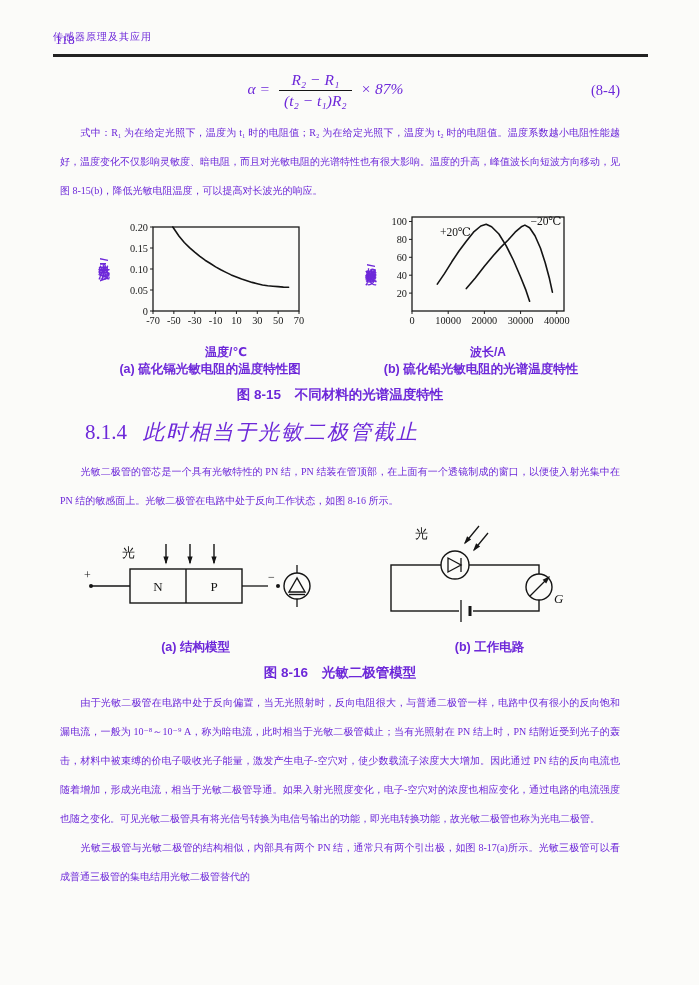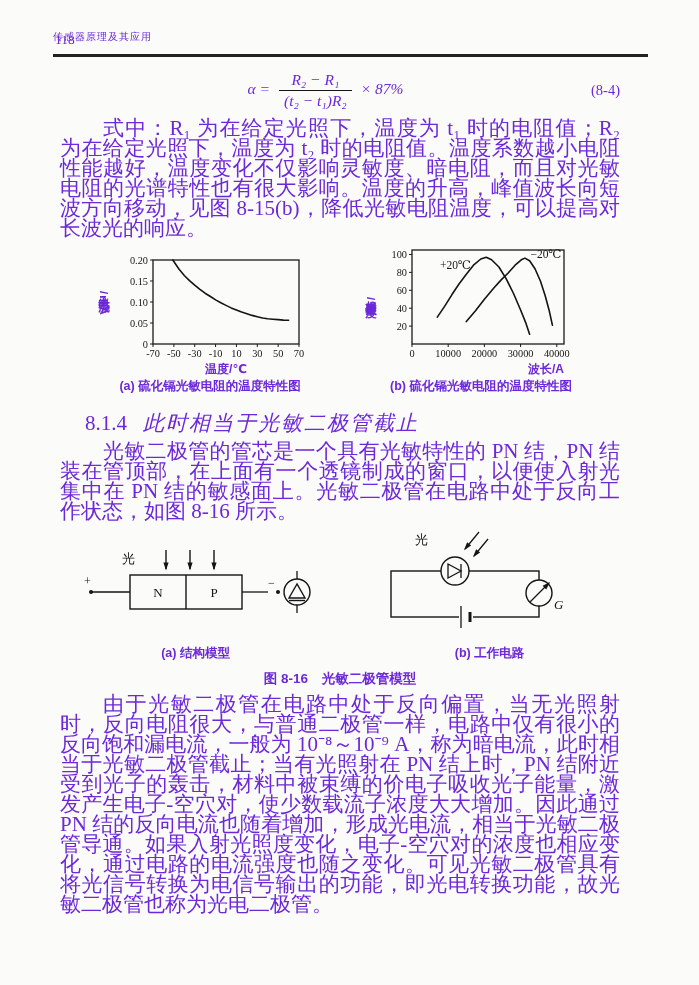--- a/index.html
+++ b/index.html
@@ -15,35 +15,35 @@
   .pagenum{font-size:13.5px;}
   .booktitle{position:absolute;left:0;right:4px;top:0;text-align:left;font-size:10px;letter-spacing:1px;}
   
   .formula-row{display:flex;align-items:center;margin:14px 0 8px;}
   .eq{flex:1;text-align:center;font-style:italic;font-size:15.5px;}
   .frac{display:inline-block;vertical-align:middle;text-align:center;margin:0 5px;}
   .frac .num{display:block;padding:0 5px 1px;border-bottom:1.3px solid #151515;}
   .frac .den{display:block;padding:1px 5px 0;}
   .eqno{font-size:14.5px;}
   
-  .para{font-size:21px;line-height:20px;text-align:justify;text-indent:2.05em;margin:0;font-family:Liberation Serif, serif;}
+  .para{font-size:10px;line-height:29px;text-align:justify;text-indent:2.05em;margin:0;}
   .p1{margin:6px 0 10px;}
-  .p2{margin:4px 0 8px;}
+  .p2{margin:11px 0 8px;}
   .p3{margin:6px 0 0;}
   .p4{margin:0;}
   
   .fig815{margin:6px 0 2px;}
   .charts-row{display:flex;justify-content:center;align-items:flex-end;gap:54px;}
   .chart-unit{display:flex;align-items:flex-start;}
   .ylabel{writing-mode:vertical-rl;text-orientation:mixed;height:104px;text-align:center;
           font-family:"Liberation Sans","DejaVu Sans",sans-serif;font-weight:700;font-size:11.5px;
           letter-spacing:1px;margin-top:2px;}
   .chart-col{display:flex;flex-direction:column;}
   .xlabel{font-family:"Liberation Sans","DejaVu Sans",sans-serif;font-weight:700;font-size:12px;
-          text-align:center;margin-top:1px;}
+          text-align:center;margin-top:17px;}
   .chart-caption{font-family:"Liberation Sans","DejaVu Sans",sans-serif;font-weight:700;
                  font-size:12.5px;text-align:center;white-space:nowrap;}
   .figcap{font-family:"Liberation Sans","DejaVu Sans",sans-serif;font-weight:700;font-size:13.5px;
           text-align:center;margin-top:8px;}
   
   .section{margin:14px 0 4px;font-weight:400;font-size:21px;}
   .section .secnum{font-style:normal;margin-right:16px;margin-left:25px;}
   .section .sectitle{font-style:italic;letter-spacing:2px;}
   .subsection{margin:8px 0 2px;font-family:"Liberation Sans","DejaVu Sans",sans-serif;
               font-weight:700;font-size:14.8px;text-indent:2em;}
@@ -149,26 +149,27 @@
               <text x="29" y="45.78571428571429" text-anchor="end" class="tick">60</text>
               <line x1="31" y1="24.38095238095238" x2="34" y2="24.38095238095238" stroke="#1a1a1a" stroke-width="1"></line>
               <text x="29" y="27.88095238095238" text-anchor="end" class="tick">80</text>
               <line x1="31" y1="6.476190476190482" x2="34" y2="6.476190476190482" stroke="#1a1a1a" stroke-width="1"></line>
               <text x="29" y="9.976190476190482" text-anchor="end" class="tick">100</text>
               <path d="M59.3,69.1 L66.6,58.4 L73.8,46.8 L81.0,36.0 L88.3,26.2 L95.5,17.2 L102.8,11.0 L108.2,9.2 L113.6,11.8 L120.9,19.0 L128.1,30.6 L135.3,45.0 L142.6,62.0 L148.0,75.4 L151.6,86.2" fill="none" stroke="#141414" stroke-width="1.6" stroke-linecap="round" stroke-linejoin="round"></path>
               <path d="M88.3,73.6 L97.3,62.9 L106.4,51.2 L115.4,40.5 L122.7,32.4 L129.9,25.3 L137.1,17.2 L143.3,11.8 L146.9,10.1 L151.6,12.7 L157.0,20.8 L162.5,33.3 L167.2,47.7 L171.5,63.8 L174.4,77.2" fill="none" stroke="#141414" stroke-width="1.6" stroke-linecap="round" stroke-linejoin="round"></path>
               <text x="77.42857142857142" y="20.799999999999997" text-anchor="middle" class="anno">+20℃</text>
               <text x="167.9047619047619" y="10.057142857142864" text-anchor="middle" class="anno">−20℃</text>
             </svg>
-          <div class="xlabel" style="margin-left:34px;width:152px;text-align:right;">波长/A</div>
-          <div class="chart-caption">(b) 硫化镉光敏电阻的温度特性图</div>
+          <div class="xlabel" style="margin-left:34px;width:152px;">波长/A</div>
+          <div class="chart-caption">(b) 硫化铅光敏电阻的光谱温度特性</div>
         </div>
       </div>
 
     </div>
+    <div class="figcap">图 8-15　不同材料的光谱温度特性</div>
   </div>
 
   <h2 class="section"><span class="secnum">8.1.4</span><span class="sectitle">此时相当于光敏二极管截止</span></h2>
 
 
   <p class="para p2">光敏二极管的管芯是一个具有光敏特性的 PN 结，PN 结装在管顶部，在上面有一个透镜制成的窗口，以便使入射光集中在 PN 结的敏感面上。光敏二极管在电路中处于反向工作状态，如图 8-16 所示。</p>
 
   <div class="fig816">
     <div class="diagrams-row">
 
@@ -221,14 +222,15 @@
           </svg>
         <div class="diag-caption">(b) 工作电路</div>
       </div>
 
     </div>
     <div class="figcap">图 8-16　光敏二极管模型</div>
   </div>
 
   <p class="para p3">由于光敏二极管在电路中处于反向偏置，当无光照射时，反向电阻很大，与普通二极管一样，电路中仅有很小的反向饱和漏电流，一般为 10⁻⁸～10⁻⁹ A，称为暗电流，此时相当于光敏二极管截止；当有光照射在 PN 结上时，PN 结附近受到光子的轰击，材料中被束缚的价电子吸收光子能量，激发产生电子-空穴对，使少数载流子浓度大大增加。因此通过 PN 结的反向电流也随着增加，形成光电流，相当于光敏二极管导通。如果入射光照度变化，电子-空穴对的浓度也相应变化，通过电路的电流强度也随之变化。可见光敏二极管具有将光信号转换为电信号输出的功能，即光电转换功能，故光敏二极管也称为光电二极管。</p>
 
+  <p class="para p4">光敏三极管与光敏二极管的结构相似，内部具有两个 PN 结，通常只有两个引出极，如图 8-17(a)所示。光敏三极管可以看成普通三极管的集电结用光敏二极管替代的</p>
 
 </div>
 
 </body></html>

